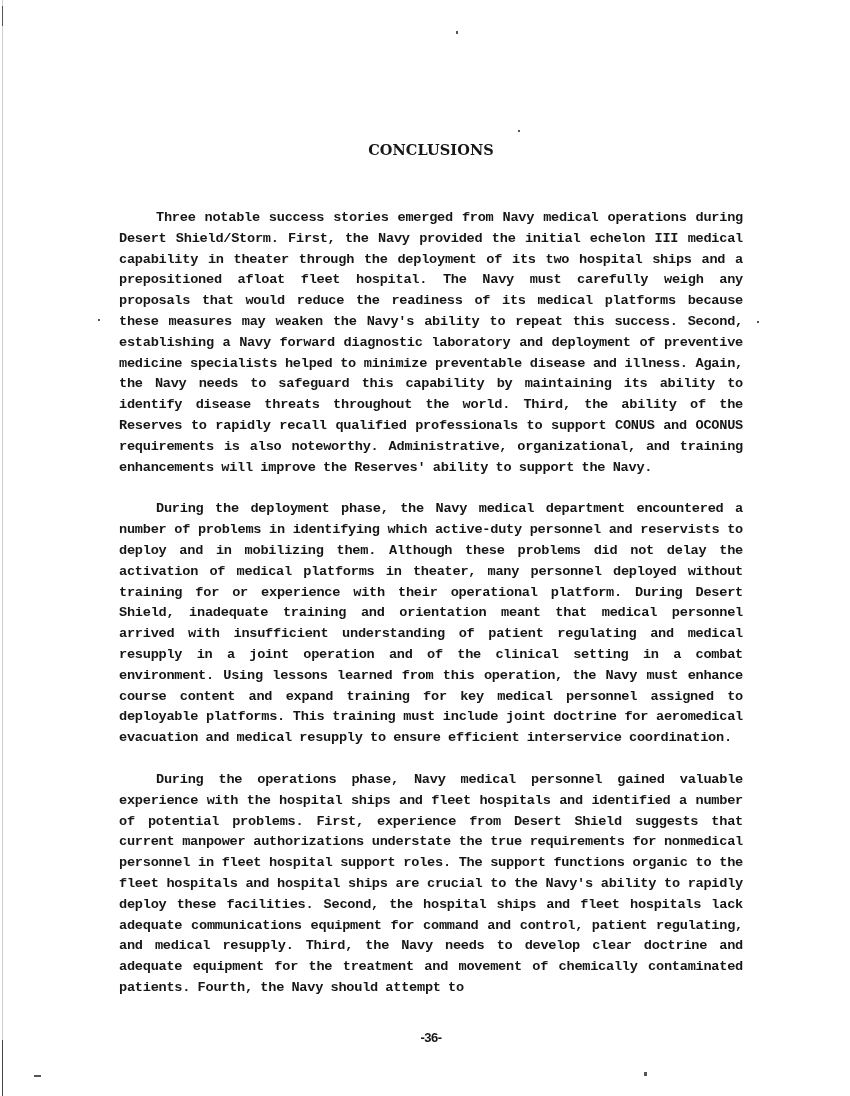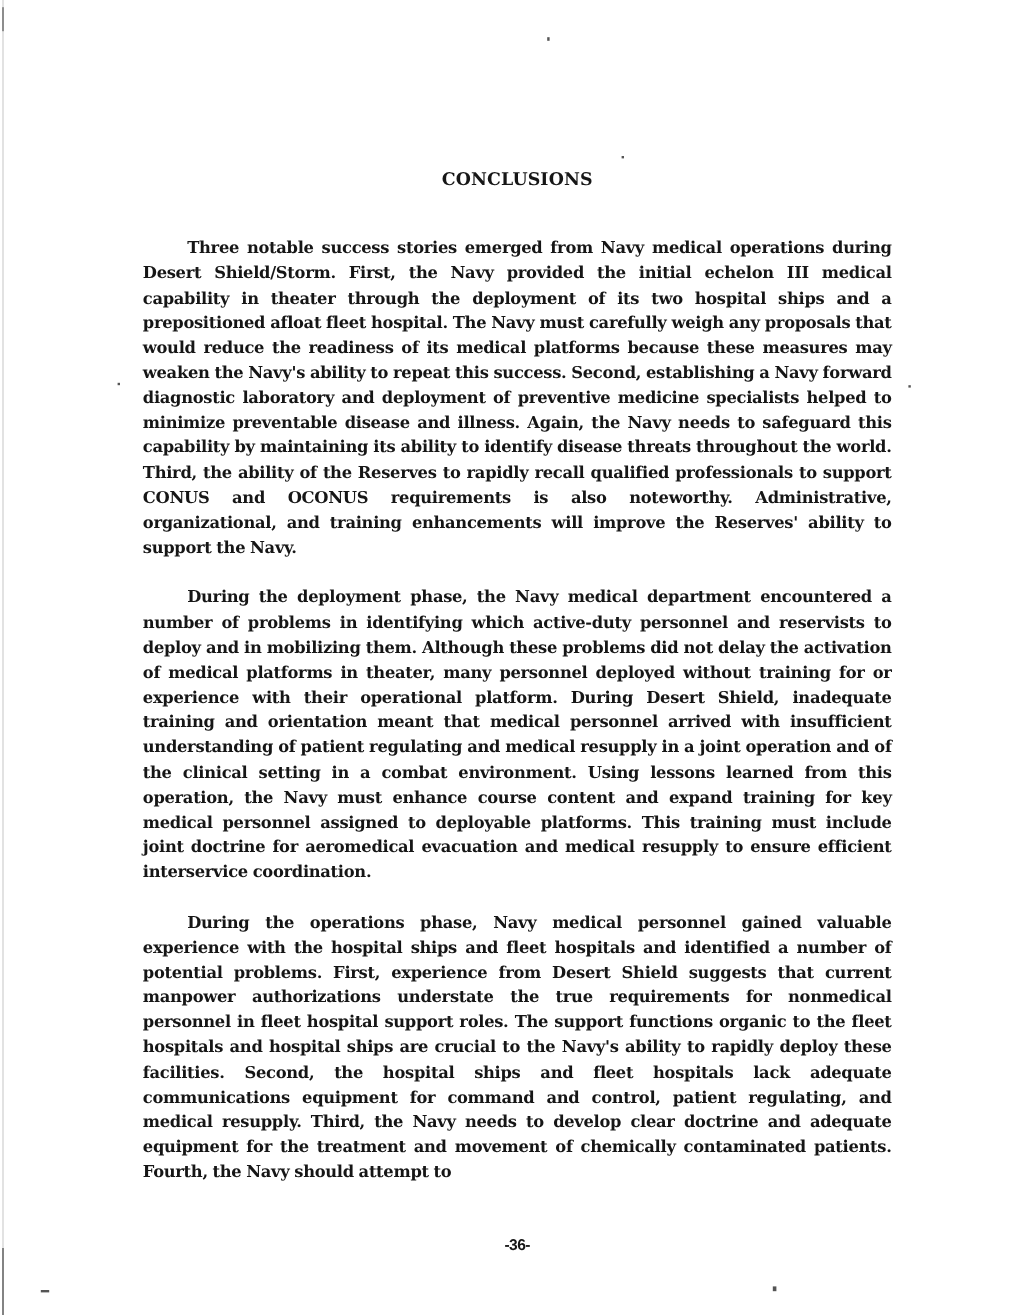--- a/index.html
+++ b/index.html
@@ -45,22 +45,23 @@
     left: 0;
     width: 862px;
     text-align: center;
     font-size: 14.5px;
     font-weight: bold;
     letter-spacing: 0.1px;
   }
   .content {
     position: absolute;
     left: 119px;
-    top: 197px;
+    top: 208px;
     width: 624px;
+    font-family: Liberation Mono, monospace;
   }
   .para {
     margin: 0 0 21px 0;
     font-size: 13.6px;
     line-height: 20.8px;
     text-align: justify;
     text-indent: 37px;
     font-weight: bold;
     letter-spacing: -0.25px;
     word-spacing: -0.5px;

